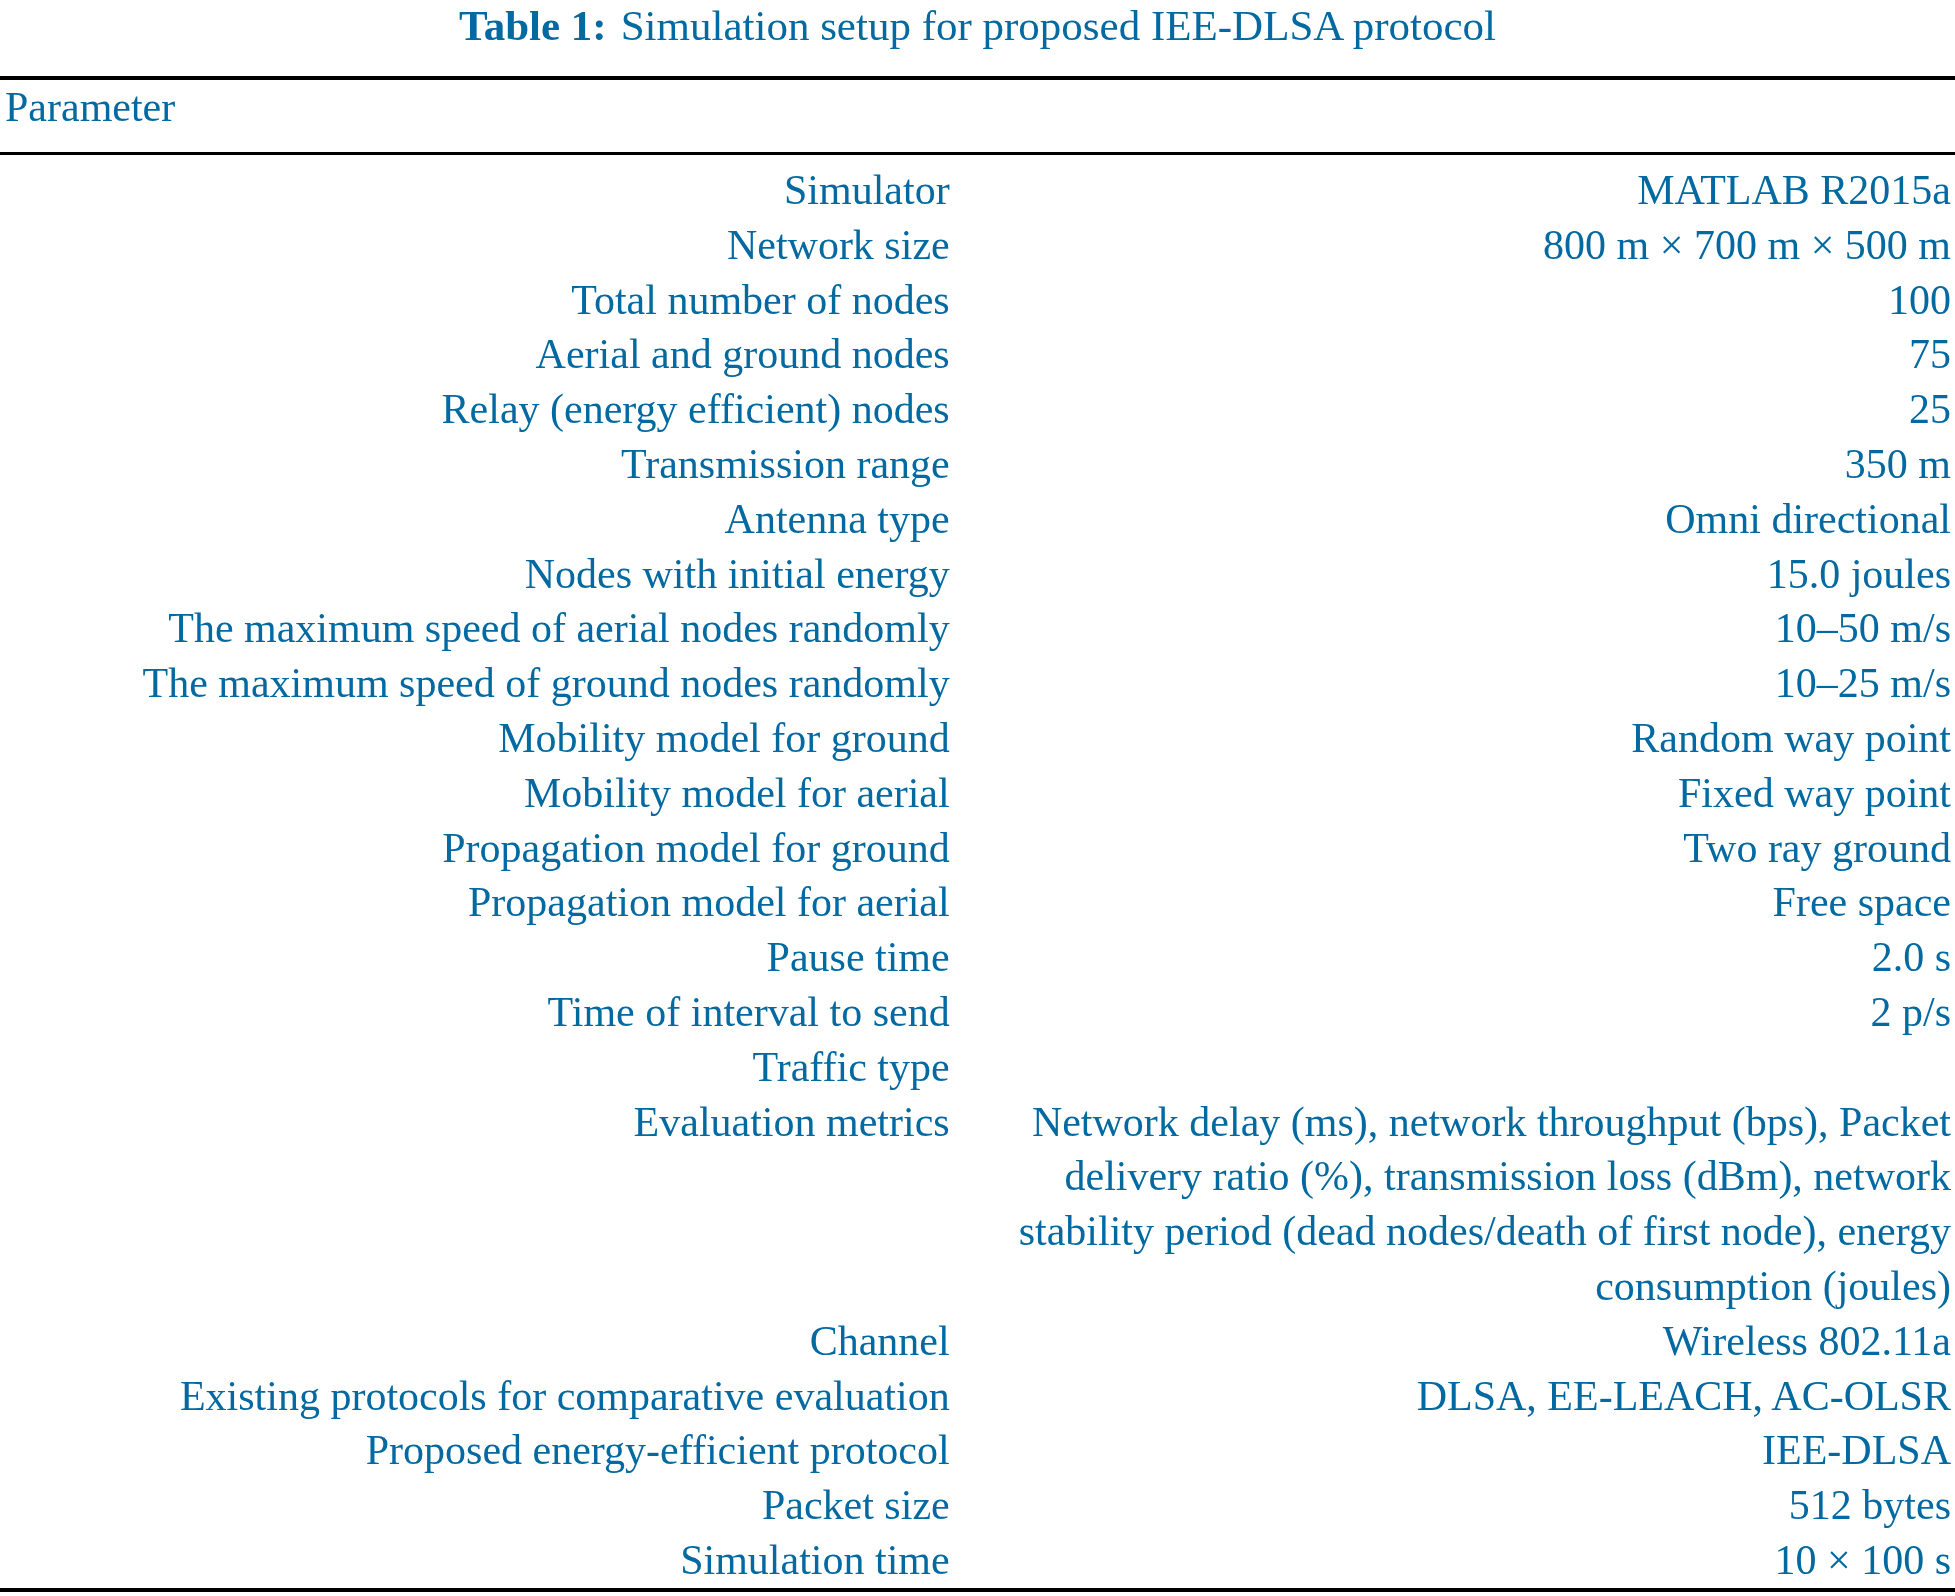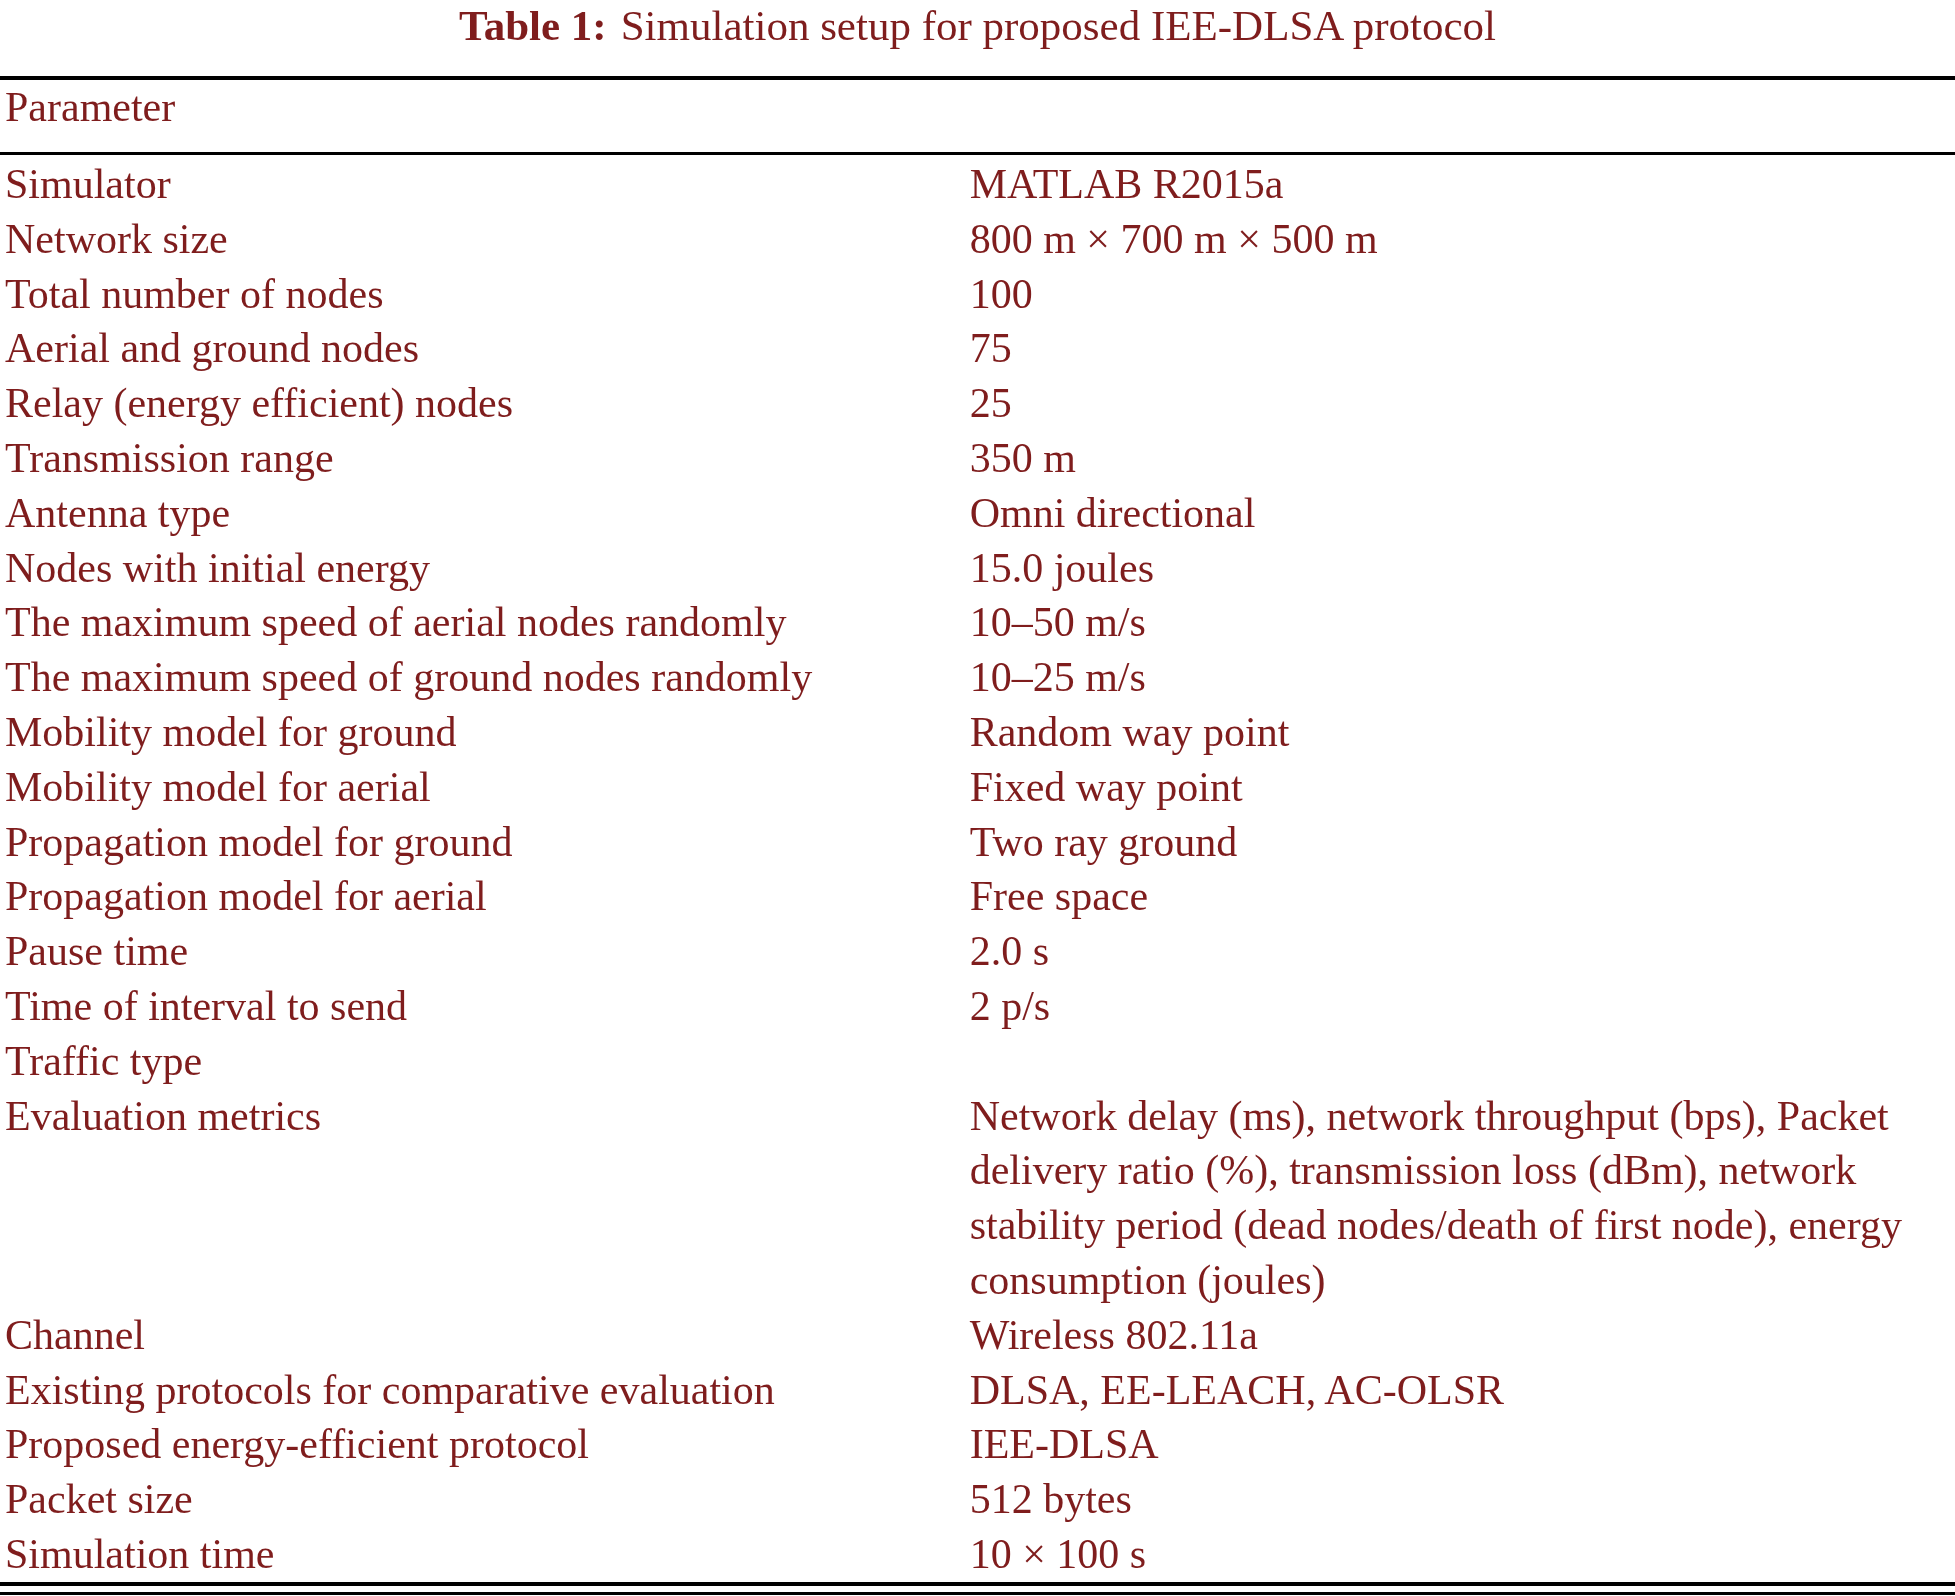--- a/index.html
+++ b/index.html
@@ -5,21 +5,21 @@
   html, body {
     margin: 0;
     padding: 0;
     background: #ffffff;
   }
   .page {
     position: relative;
     width: 1955px;
     height: 1596px;
     background: #ffffff;
-    color: #7f1d1d;
+    color: #0369a1;
     font-family: "Liberation Serif", "DejaVu Serif", serif;
     overflow: hidden;
     box-sizing: border-box;
   }
   .caption {
     height: 74px;
     padding-top: 2px;
     text-align: center;
     font-size: 43px;
     line-height: 48px;
@@ -37,23 +37,24 @@
   .rule-mid { height: 3px; }
   .rule-bottom-a { height: 4px; }
   .rule-bottom-b { height: 3px; margin-top: 6px; }
   .hdr-row {
     display: flex;
     height: 72px;
     align-items: flex-start;
     font-size: 42px;
   }
   .tbody {
-    padding-top: 2px;
+    padding-top: 8px;
     min-height: 1421px;
     box-sizing: border-box;
+    text-align: right;
   }
   .row {
     display: flex;
     align-items: flex-start;
   }
   .cell {
     font-size: 42px;
     line-height: 54.8px;
     box-sizing: border-box;
   }

